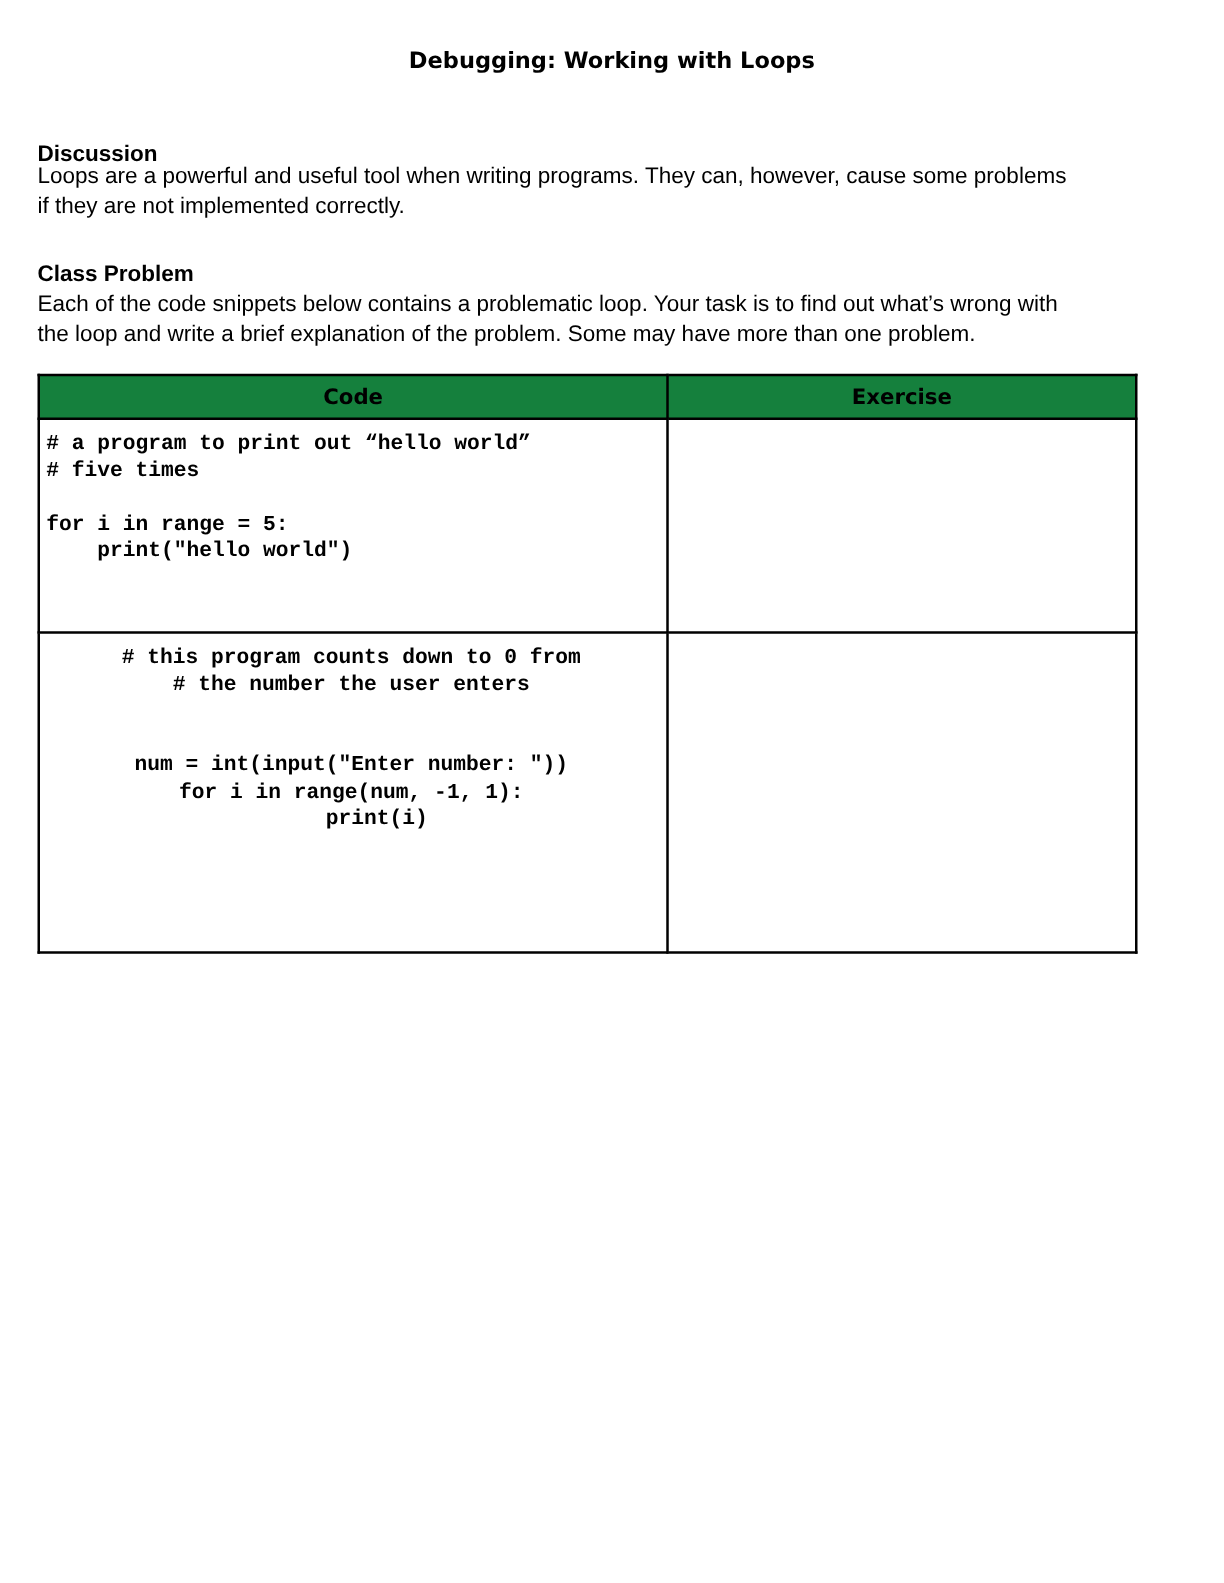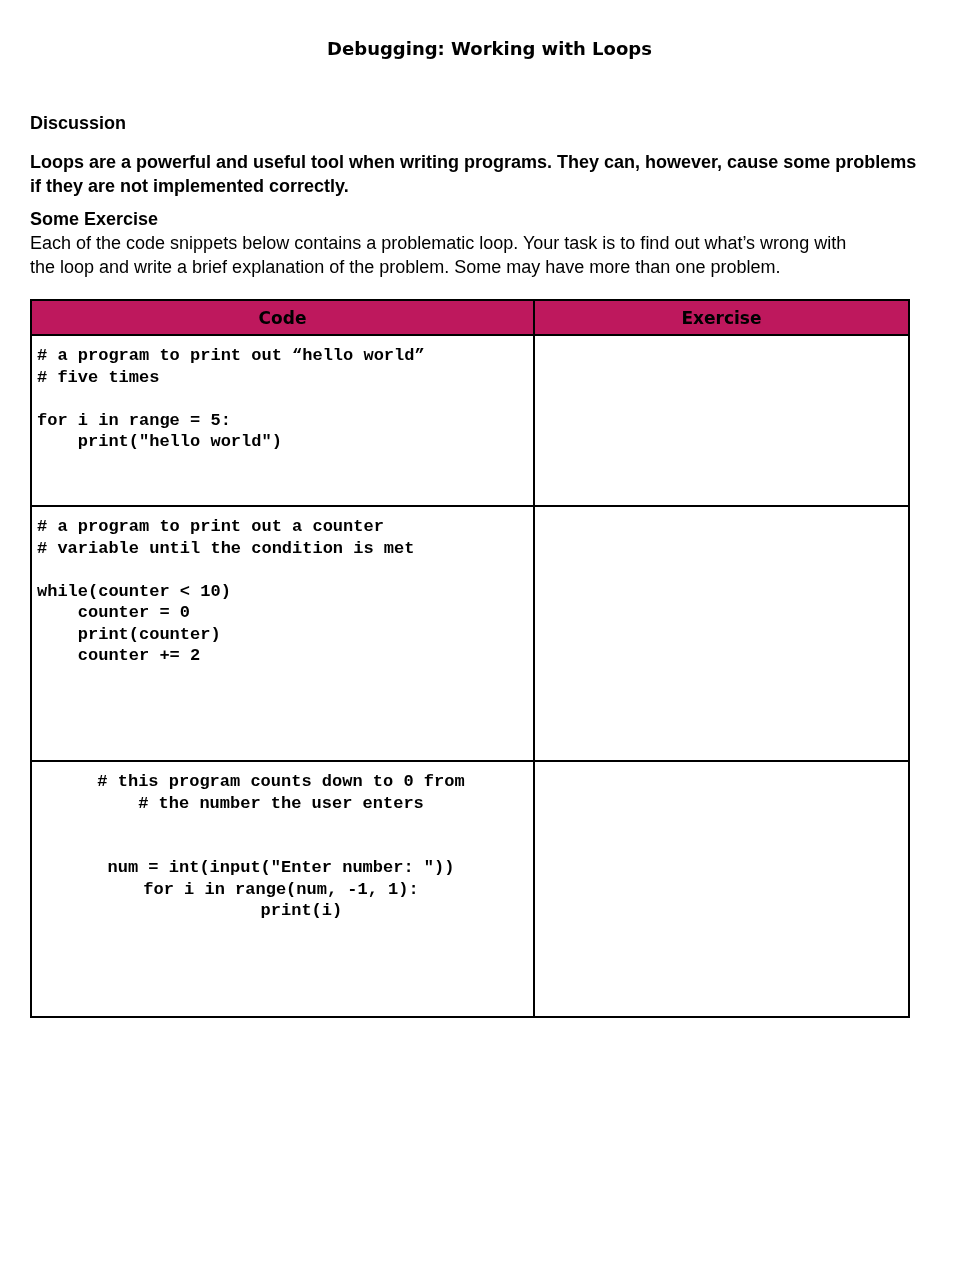--- a/index.html
+++ b/index.html
@@ -35,38 +35,38 @@
   .section-para {
     position: absolute;
     left: 30px;
     width: 920px;
     font-family: "Liberation Sans", sans-serif;
     font-size: 18px;
     line-height: 24px;
     white-space: pre-line;
   }
   #discussion-heading { top: 111px; }
-  #discussion-para    { top: 150px; font-weight: bold; }
+  #discussion-para    { top: 128px; }
   #exercise-heading   { top: 207px; }
   #exercise-para      { top: 231px; }
 
   table.exercise-table {
     position: absolute;
     top: 299px;
     left: 30px;
     width: 878px;
     border-collapse: collapse;
     table-layout: fixed;
   }
   .exercise-table th,
   .exercise-table td {
     border: 2px solid #000000;
   }
   .exercise-table th {
-    background: #be185d;
+    background: #15803d;
     font-family: "DejaVu Sans", sans-serif;
     font-weight: bold;
     font-size: 17px;
     text-align: center;
     vertical-align: middle;
     height: 35px;
   }
   .col-code    { width: 503px; }
   .col-problem { width: 375px; }
   .exercise-table td {
@@ -91,21 +91,21 @@
 
 <div class="page">
 
   <div class="doc-title">Debugging: Working with Loops</div>
 
   <div class="section-heading" id="discussion-heading">Discussion</div>
 
   <div class="section-para" id="discussion-para">Loops are a powerful and useful tool when writing programs. They can, however, cause some problems
 if they are not implemented correctly.</div>
 
-  <div class="section-heading" id="exercise-heading">Some Exercise</div>
+  <div class="section-heading" id="exercise-heading">Class Problem</div>
 
   <div class="section-para" id="exercise-para">Each of the code snippets below contains a problematic loop. Your task is to find out what’s wrong with
 the loop and write a brief explanation of the problem. Some may have more than one problem.</div>
 
   <table class="exercise-table">
     <colgroup>
       <col class="col-code">
       <col class="col-problem">
     </colgroup>
     <thead>
@@ -116,30 +116,20 @@
     </thead>
     <tbody>
       <tr class="row-1">
         <td class="code-cell"># a program to print out “hello world”
 # five times
 
 for i in range = 5:
     print("hello world")</td>
         <td class="problem-cell"></td>
       </tr>
-      <tr class="row-2">
-        <td class="code-cell"># a program to print out a counter
-# variable until the condition is met
-
-while(counter &lt; 10)
-    counter = 0
-    print(counter)
-    counter += 2</td>
-        <td class="problem-cell"></td>
-      </tr>
       <tr class="row-3">
         <td class="code-cell"># this program counts down to 0 from
 # the number the user enters
 
 
 num = int(input("Enter number: "))
 for i in range(num, -1, 1):
     print(i)</td>
         <td class="problem-cell"></td>
       </tr>

